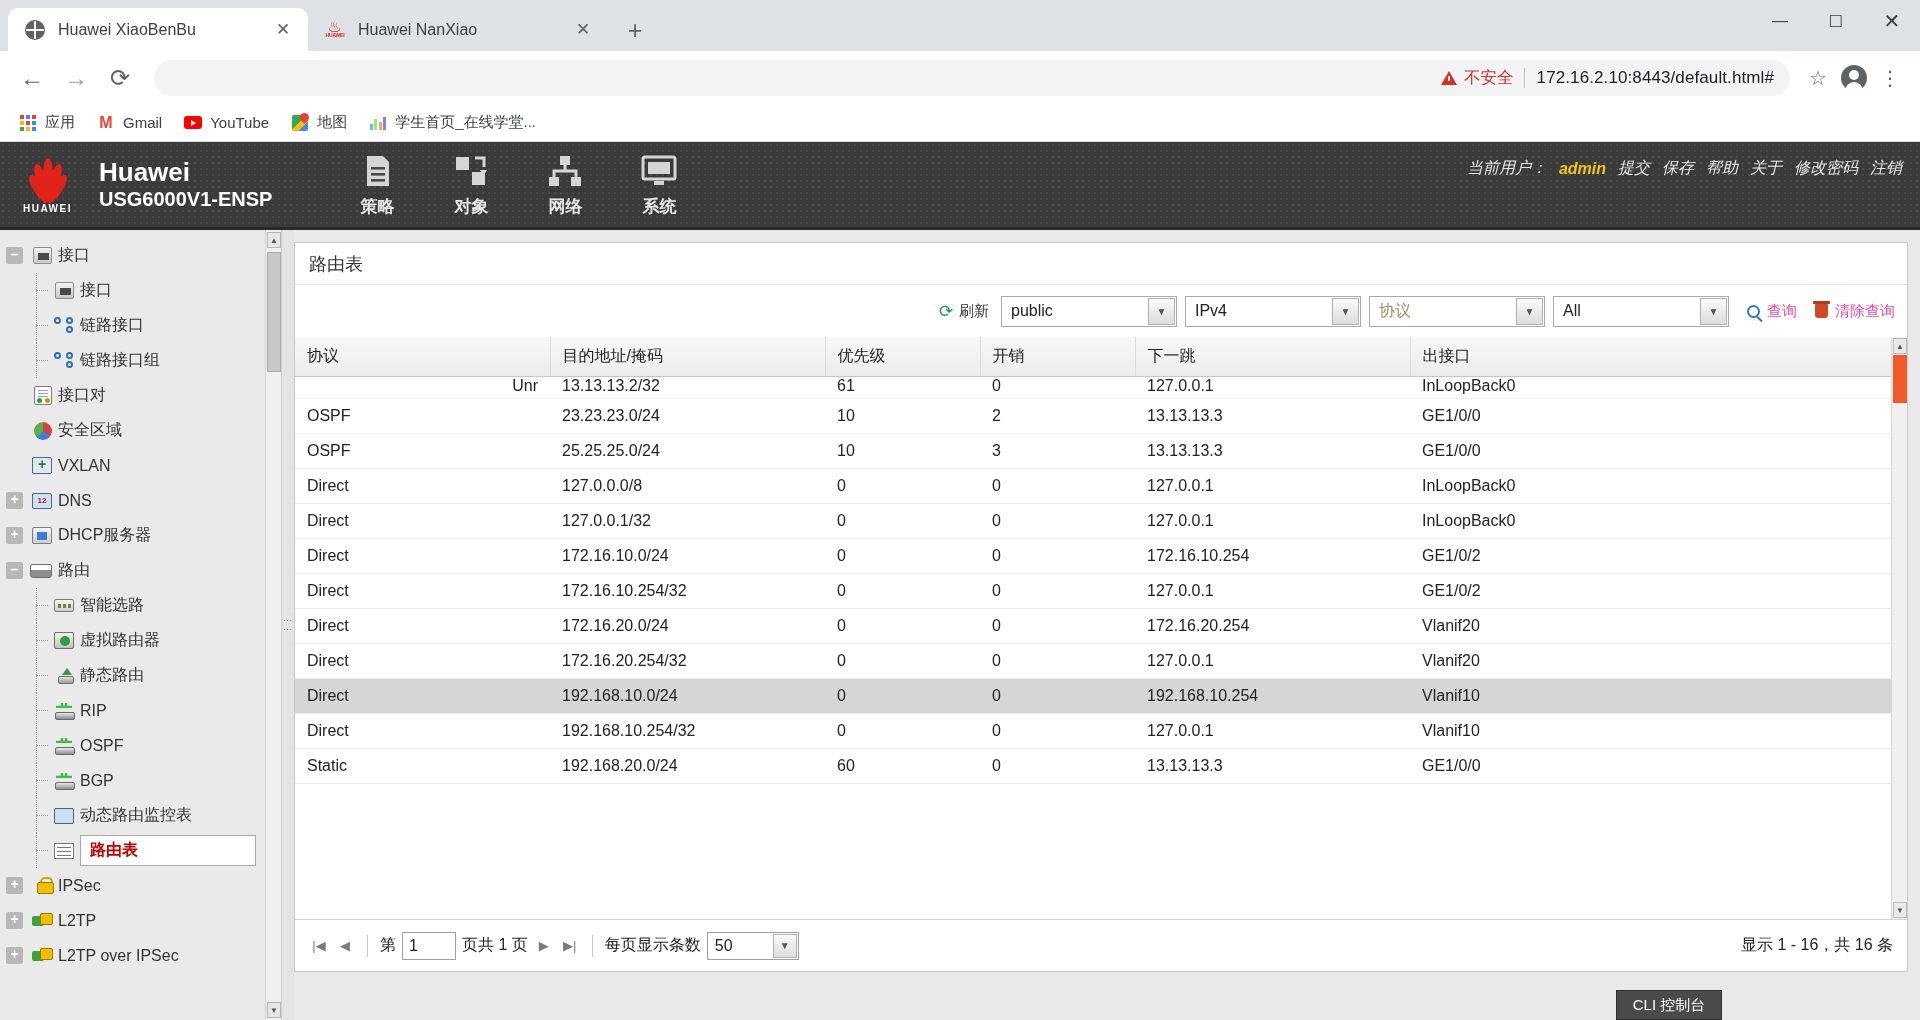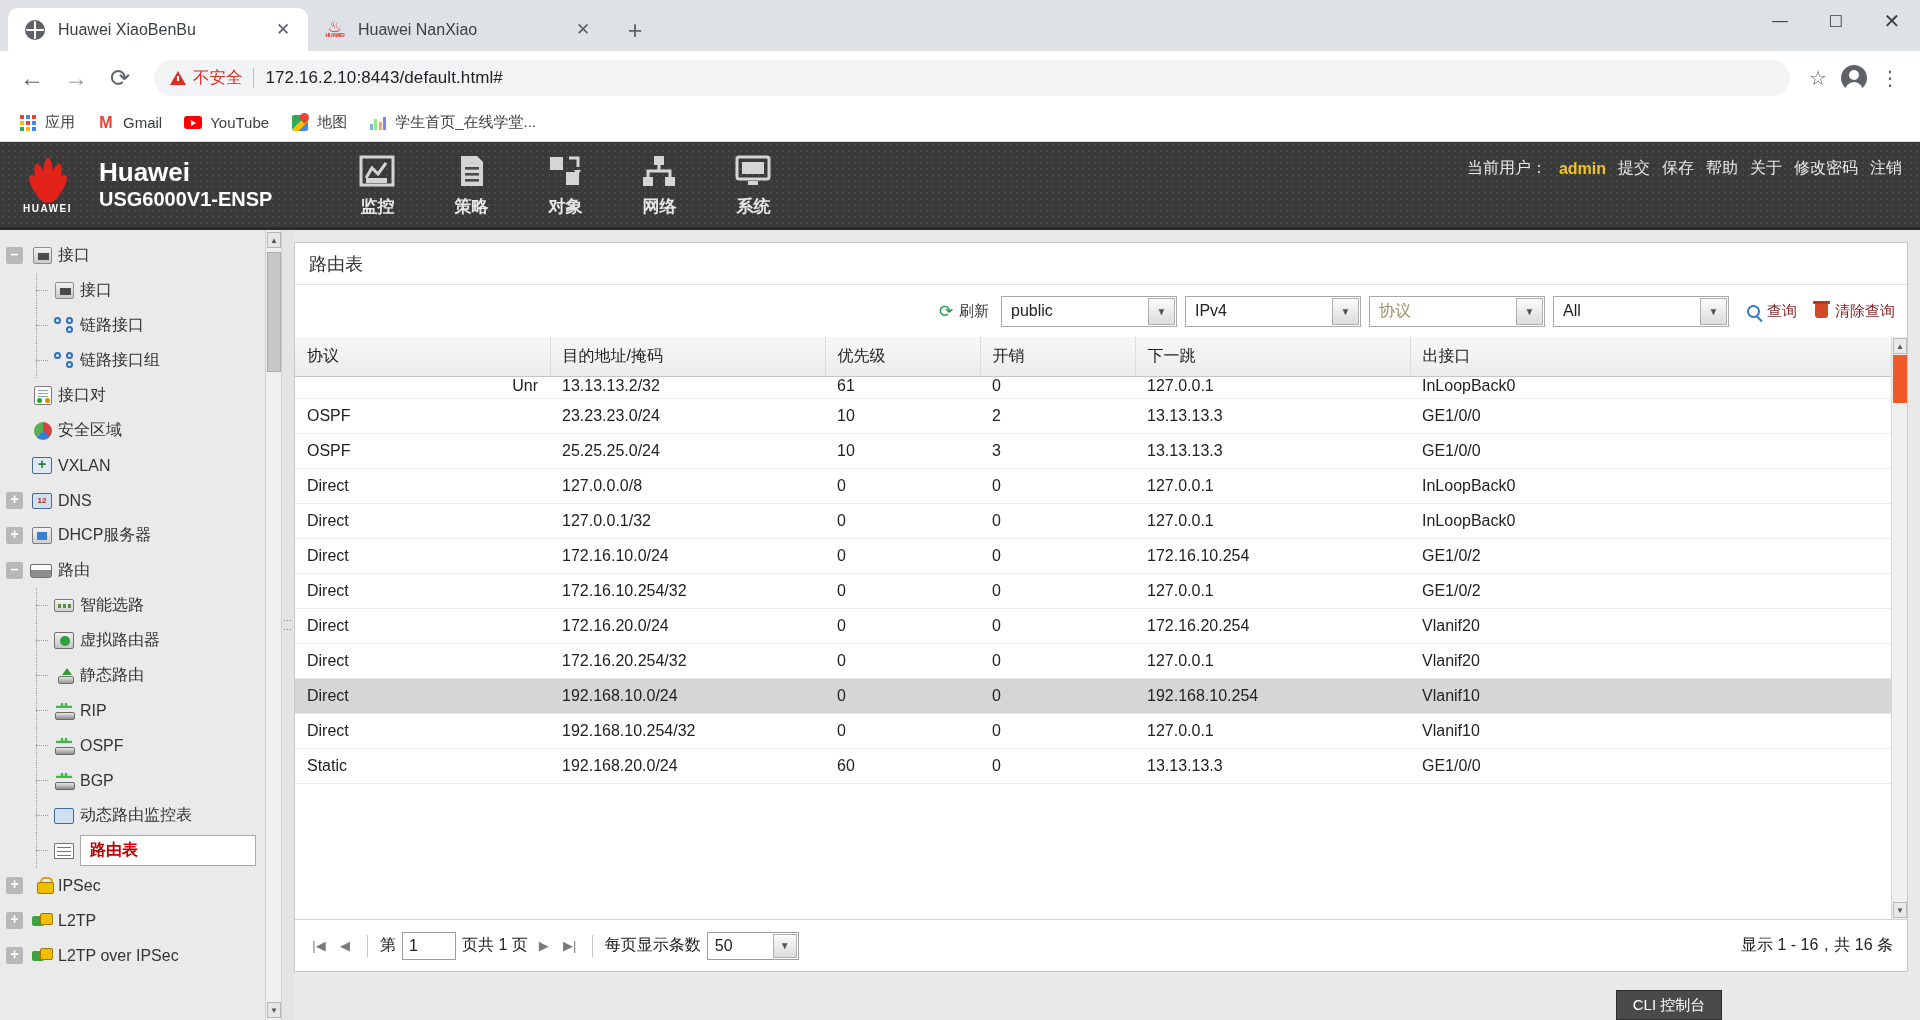--- a/index.html
+++ b/index.html
@@ -85,21 +85,21 @@
   }
   .nav-btn {
     width: 40px; height: 40px; border-radius: 50%;
     display: flex; align-items: center; justify-content: center;
     color: #5f6368; font-size: 24px; margin-right: 4px;
   }
   .nav-btn.dim { color: #9aa0a6; }
   .omnibox {
     flex: 1; height: 36px; background: #f1f3f4; border-radius: 18px;
     display: flex; align-items: center; padding: 0 16px;
-    margin: 0 10px; font-size: 17px; color: #202124;
+    margin: 0 10px; font-size: 17px; color: #202124; justify-content: flex-end;
   }
   .warn-tri {
     width: 0; height: 0; border-left: 8px solid transparent;
     border-right: 8px solid transparent; border-bottom: 14px solid #d93025;
     margin-right: 7px; position: relative;
   }
   .warn-tri::after {
     content:""; position:absolute; left:-1px; top:5px; width:2px; height:5px; background:#fff;
   }
   .not-secure { color: #d93025; font-size: 16.5px; margin-right: 10px; }
@@ -172,21 +172,21 @@
   .hw-nav { display: flex; align-items: center; margin-left: 58px; gap: 0; }
   .nav-item {
     width: 94px; height: 88px; display:flex; flex-direction: column;
     align-items: center; justify-content: center; color: #d8d8d8;
   }
   .nav-item .ico { height: 40px; display:flex; align-items:center; justify-content:center; margin-bottom: 4px; }
   .nav-item .lbl { font-size: 17px; font-weight: bold; color:#e8e8e8; }
 
   .hw-userbar {
     position: absolute; right: 18px; top: 16px;
-    display: flex; align-items: center; font-size: 16px; color: #e8e8e8; gap: 12px;
+    display: flex; align-items: center; font-size: 16px; color: #e8e8e8; gap: 12px; font-style: italic;
   }
   .hw-userbar .uname { color: #f5c518; font-weight: bold; }
   .hw-userbar .lnk { color: #e8e8e8; }
 
   .hw-body { flex: 1; display: flex; min-height: 0; }
 
   
   .sidebar {
     width: 282px; background: #eaeaea; border-right: 1px solid #cfcfcf;
     position: relative; overflow: hidden;
@@ -271,21 +271,21 @@
     height: 31px; min-width: 176px; border:1px solid #a9a9a9; background:#fff;
     display:flex; align-items:center; padding: 0 0 0 9px; font-size:16px; color:#222;
     position: relative;
   }
   .sel.ph { color: #9a8f6e; }
   .sel .arrow {
     margin-left:auto; width:27px; height:27px; background: linear-gradient(#fbfbfb,#dcdcdc);
     border:1px solid #b0b0b0; display:flex; align-items:center; justify-content:center;
     font-size:10px; color:#555; margin-right:1px;
   }
-  .act { display:flex; align-items:center; font-size:15px; color:#7f1d1d; margin-left:6px; }
+  .act { display:flex; align-items:center; font-size:15px; color:#ec4899; margin-left:6px; }
   .act .ico { width:20px; height:20px; margin-right:4px; display:flex; align-items:center; justify-content:center; }
   .mag { width:13px; height:13px; border:2px solid #2f78c4; border-radius:50%; position:relative; }
   .mag::after { content:""; position:absolute; right:-5px; bottom:-4px; width:7px; height:2px; background:#2f78c4; transform:rotate(45deg); }
   .trash { width:13px; height:14px; background:#d04a2a; border-radius:1px 1px 3px 3px; position:relative; }
   .trash::before { content:""; position:absolute; left:-2px; top:-3px; width:17px; height:3px; background:#b03a1a; border-radius:1px; }
 
   table.routes { width:100%; border-collapse: collapse; table-layout: fixed; font-size:16px; }
   table.routes th {
     background: linear-gradient(#f7f7f7,#ececec);
     border-bottom:1px solid #c6c6c6; border-right:1px solid #dcdcdc;
@@ -428,30 +428,20 @@
             <span></span>
           </div>
         <div class="hw-word">HUAWEI</div>
       </div>
       <div class="hw-brand">
         <div class="b1">Huawei</div>
         <div class="b2">USG6000V1-ENSP</div>
       </div>
 
       <div class="hw-nav">
-        <div class="nav-item">
-          <span class="ico">
-            <svg width="36" height="34" viewBox="0 0 36 34">
-                <rect x="2" y="3" width="32" height="28" fill="none" stroke="#d5d5d5" stroke-width="3"></rect>
-                <polyline points="7,24 13,14 19,20 27,9" fill="none" stroke="#d5d5d5" stroke-width="3"></polyline>
-                <rect x="7" y="24" width="21" height="5" fill="#d5d5d5"></rect>
-              </svg>
-          </span>
-          <span class="lbl">监控</span>
-        </div>
         <div class="nav-item">
           <span class="ico">
             <svg width="36" height="34" viewBox="0 0 36 34">
                 <path d="M8 2 h16 l6 6 v24 h-22 z" fill="#d5d5d5"></path>
                 <rect x="12" y="13" width="14" height="2.6" fill="#4a4a4a"></rect>
                 <rect x="12" y="19" width="14" height="2.6" fill="#4a4a4a"></rect>
                 <rect x="12" y="25" width="14" height="2.6" fill="#4a4a4a"></rect>
               </svg>
           </span>
           <span class="lbl">策略</span>

